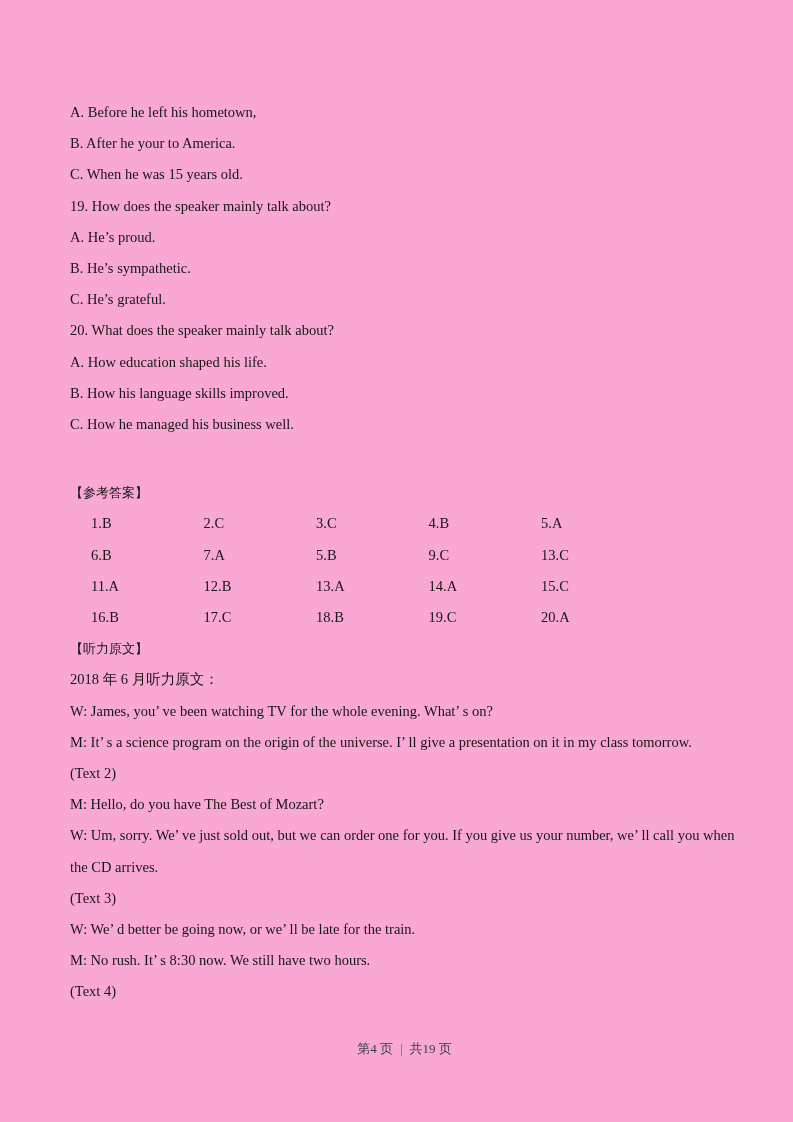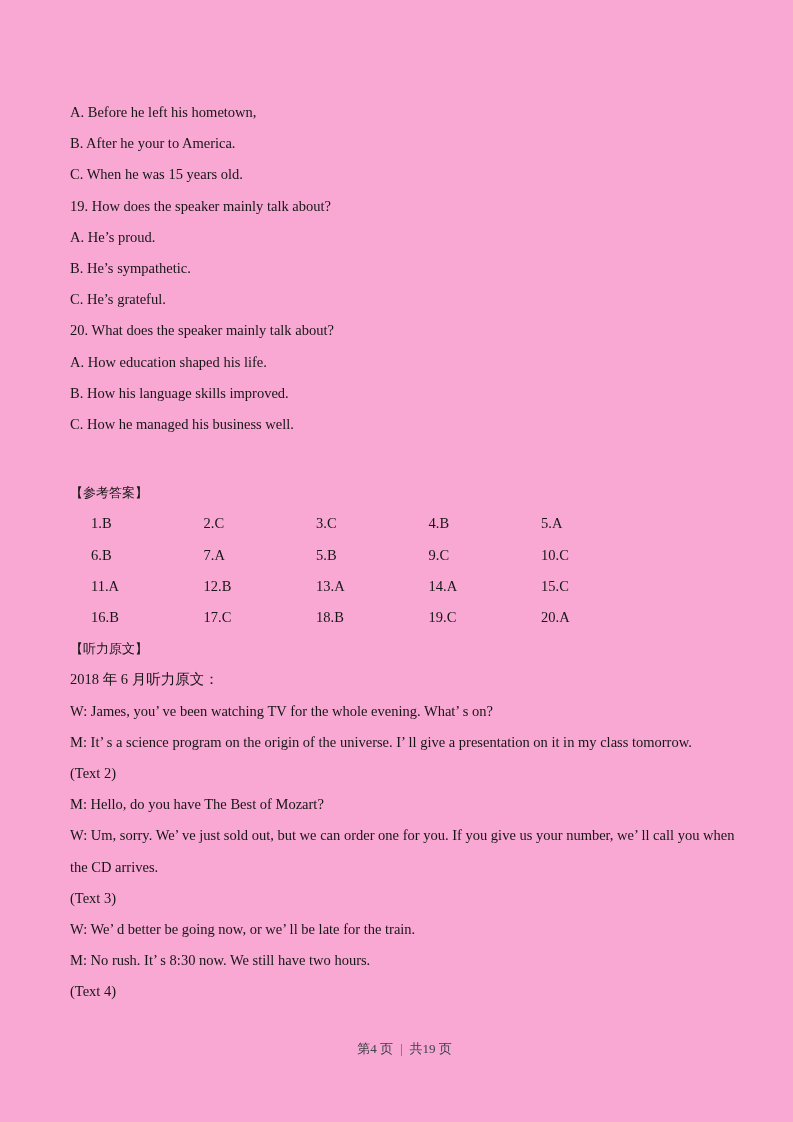--- a/index.html
+++ b/index.html
@@ -77,21 +77,21 @@
     <div class="answer-grid">
       <span class="answer-cell">1.B</span>
       <span class="answer-cell">2.C</span>
       <span class="answer-cell">3.C</span>
       <span class="answer-cell">4.B</span>
       <span class="answer-cell">5.A</span>
       <span class="answer-cell">6.B</span>
       <span class="answer-cell">7.A</span>
       <span class="answer-cell">5.B</span>
       <span class="answer-cell">9.C</span>
-      <span class="answer-cell">10.C</span>
+      <span class="answer-cell">13.C</span>
       <span class="answer-cell">11.A</span>
       <span class="answer-cell">12.B</span>
       <span class="answer-cell">13.A</span>
       <span class="answer-cell">14.A</span>
       <span class="answer-cell">15.C</span>
       <span class="answer-cell">16.B</span>
       <span class="answer-cell">17.C</span>
       <span class="answer-cell">18.B</span>
       <span class="answer-cell">19.C</span>
       <span class="answer-cell">20.A</span>

